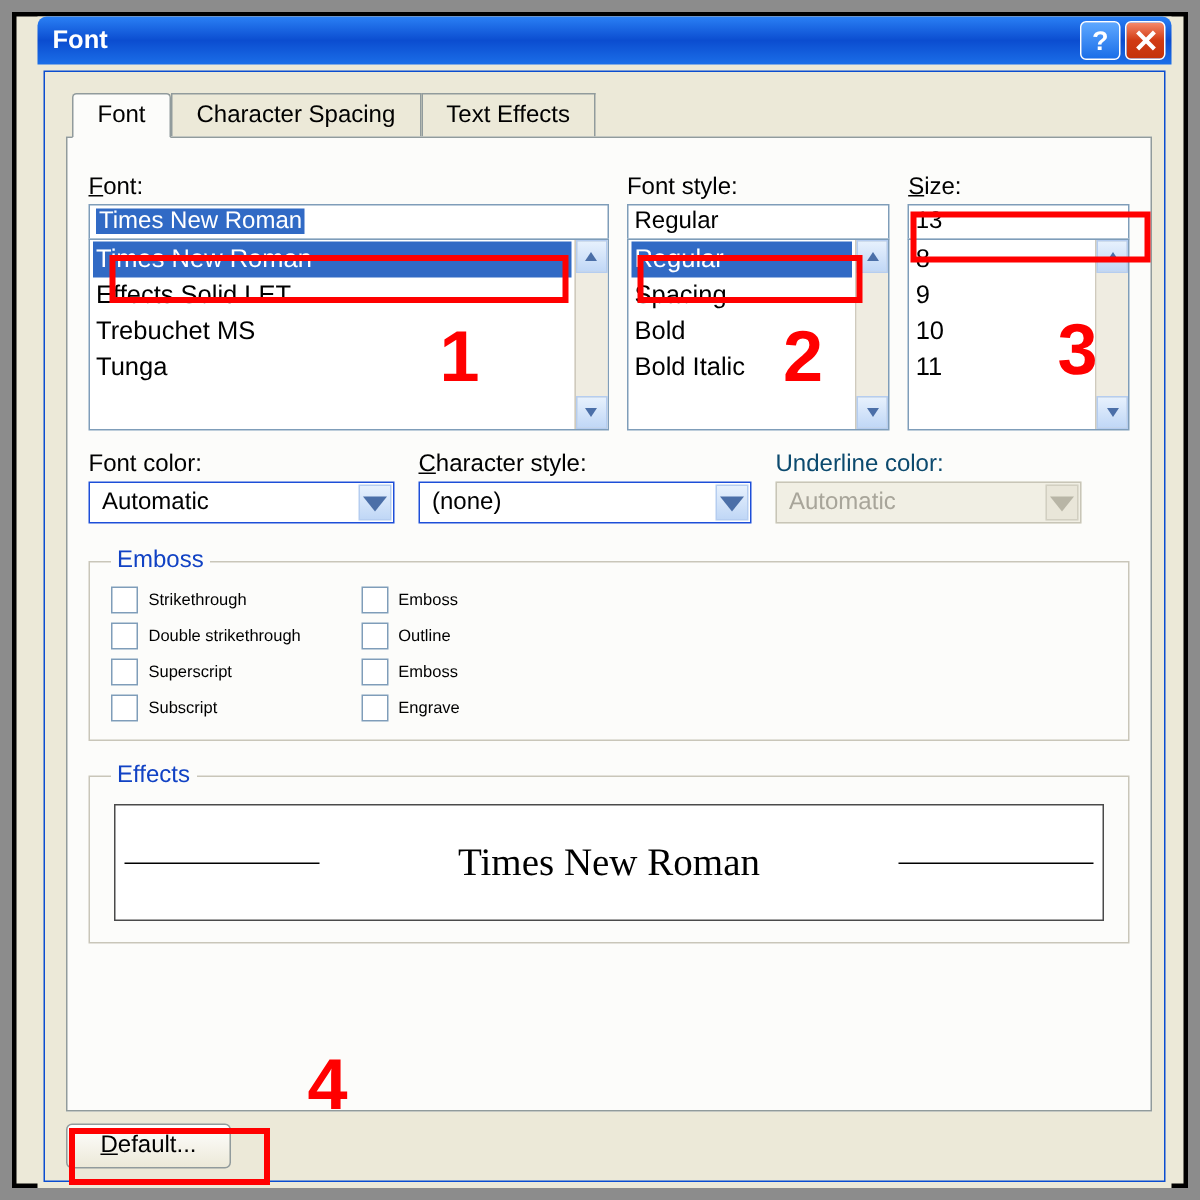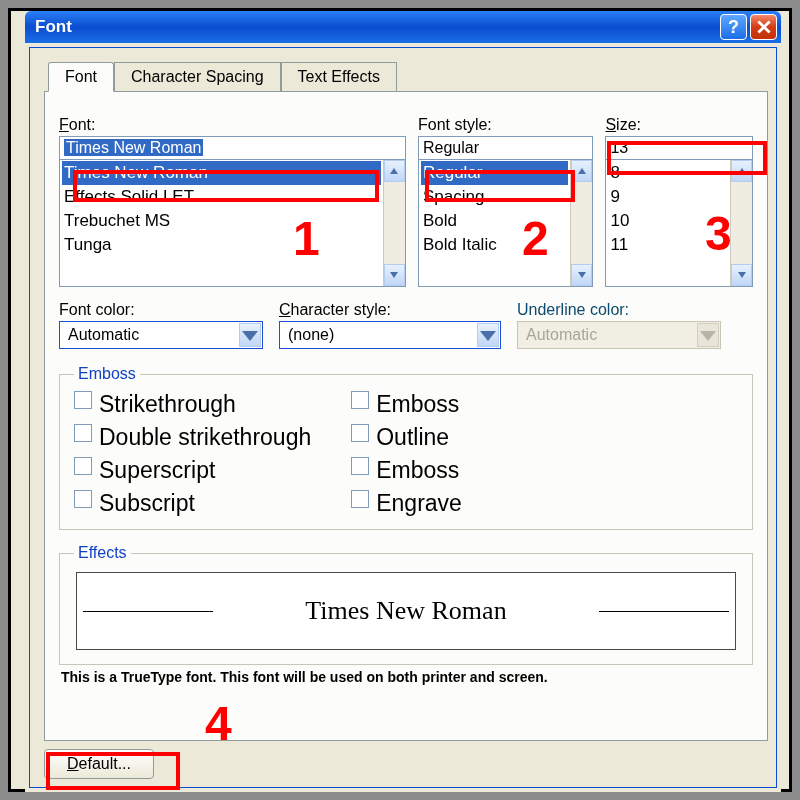--- a/index.html
+++ b/index.html
@@ -187,22 +187,22 @@
   fieldset legend {
     color: #1142c4;
     font-size: 16px;
     padding: 0 4px;
   }
   .effects-grid {
     display:flex; gap: 40px;
   }
   .ef-col { display:flex; flex-direction:column; gap:6px; }
   .chk {
-    display:flex; gap:7px;
-    font-size:23px;
+    display:flex; align-items:center; gap:7px;
+    font-size:11px;
   }
   .chk .box {
     width:18px; height:18px;
     border:1px solid #7f9db9;
     background:#fff;
   }
   .preview-box {
     border:1px solid #4a4a4a;
     background:#fff;
     height: 78px;
@@ -452,21 +452,20 @@
         </fieldset>
 
         <fieldset style="margin-top:14px;">
           <legend>Effects</legend>
           <div class="preview-box">
             <div class="line l"></div>
             <span class="preview-text">Times New Roman</span>
             <div class="line r"></div>
           </div>
         </fieldset>
-        <div class="hint">This is a TrueType font. This font will be used on both printer and screen.</div>
 
       </div>
 
       <div class="footer">
         <div class="btn">
             <span style="text-decoration:underline">D</span>
             <span>efault...</span>
           </div>
       </div>
 

